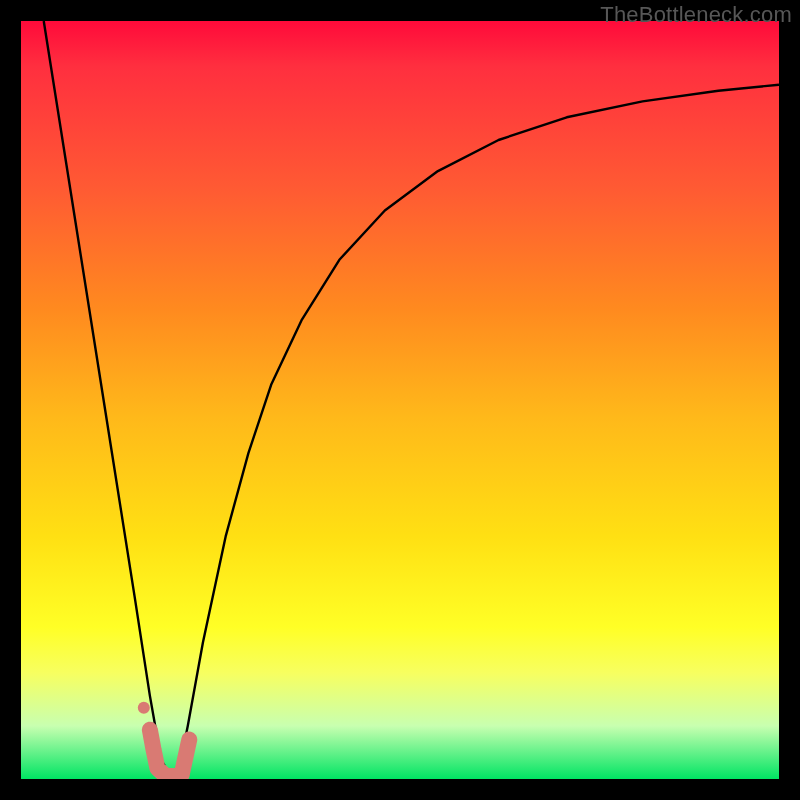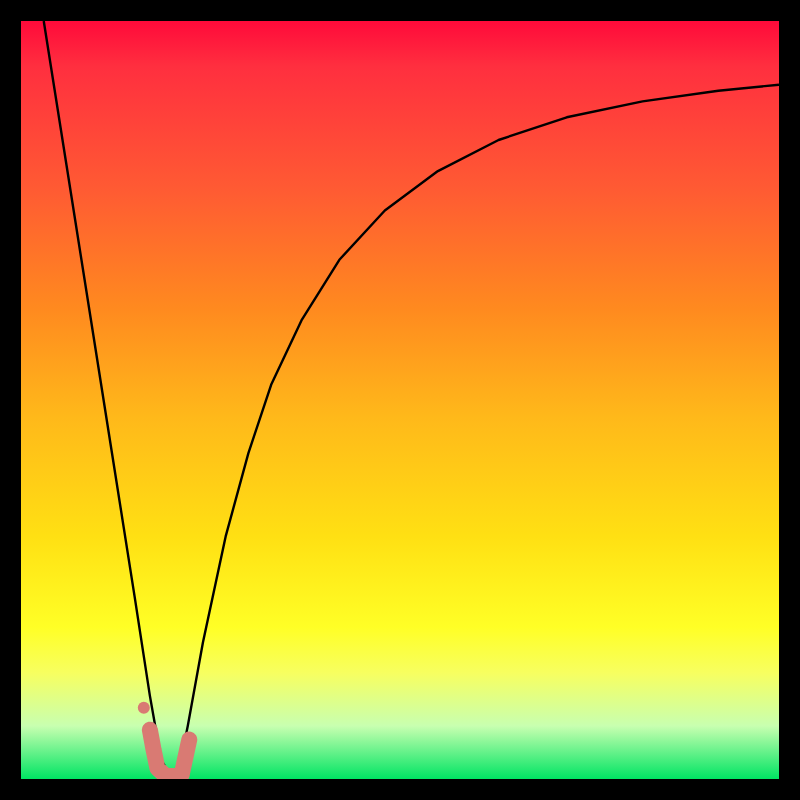--- a/index.html
+++ b/index.html
@@ -60,13 +60,14 @@
 <div class="frame">
   <div class="plot-area">
     <svg class="curves" viewBox="0 0 758 758" preserveAspectRatio="none">
       <g id="svg-root">
           <path d="M22.74 0.00 L45.48 144.02 L68.22 288.04 L90.96 432.06 L113.70 576.08 L128.86 674.62 L140.23 739.05 L151.60 758.00 L159.18 742.84 L166.76 704.94 L181.92 621.56 L204.66 515.44 L227.40 432.06 L250.14 363.84 L280.46 299.41 L318.36 238.77 L363.84 189.50 L416.90 150.08 L477.54 119.01 L545.76 96.27 L621.56 80.35 L697.36 69.74 L758.00 63.67" fill="none" stroke="#000000" stroke-width="2.4" stroke-linejoin="round"></path>
           <path d="M128.86 708.73 L132.65 729.20 L136.44 747.39 L145.54 755.73 L160.70 753.45 L168.28 718.58" fill="none" stroke="#d97a73" stroke-width="16" stroke-linejoin="round" stroke-linecap="round"></path>
           <circle cx="122.80" cy="686.75" r="6" fill="#d97a73"></circle>
         </g>
     </svg>
   </div>
+  <div class="watermark">TheBottleneck.com</div>
 </div>
 
 </body></html>

